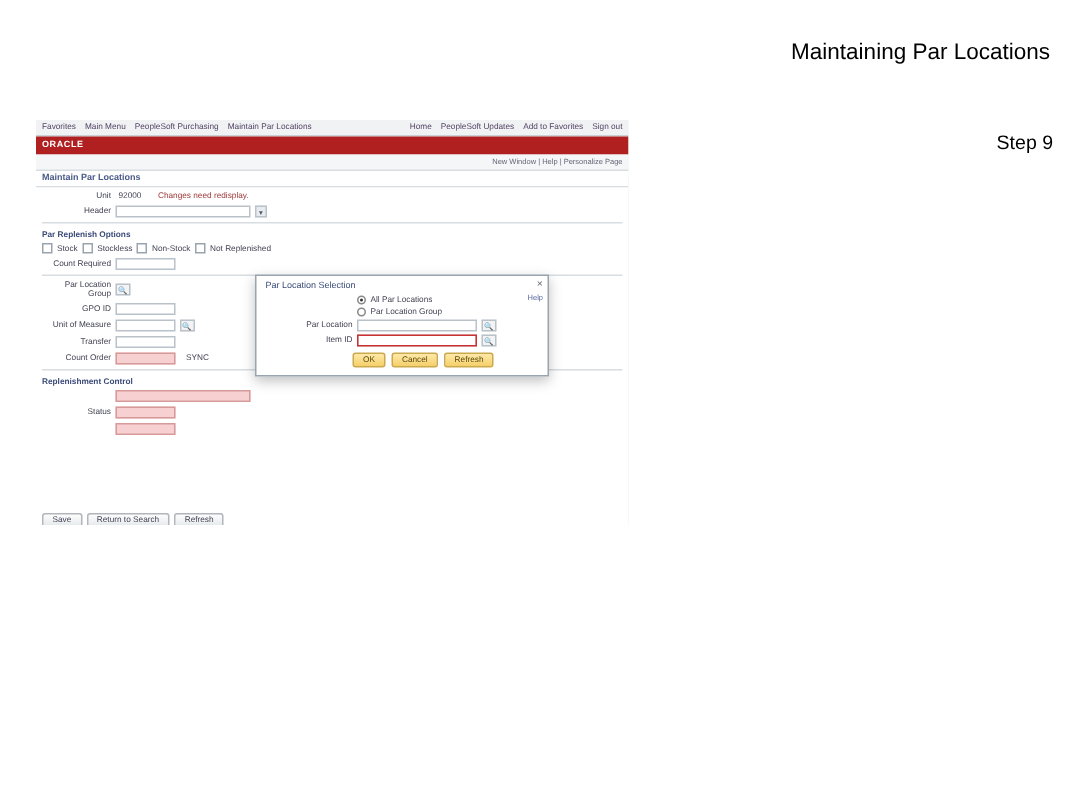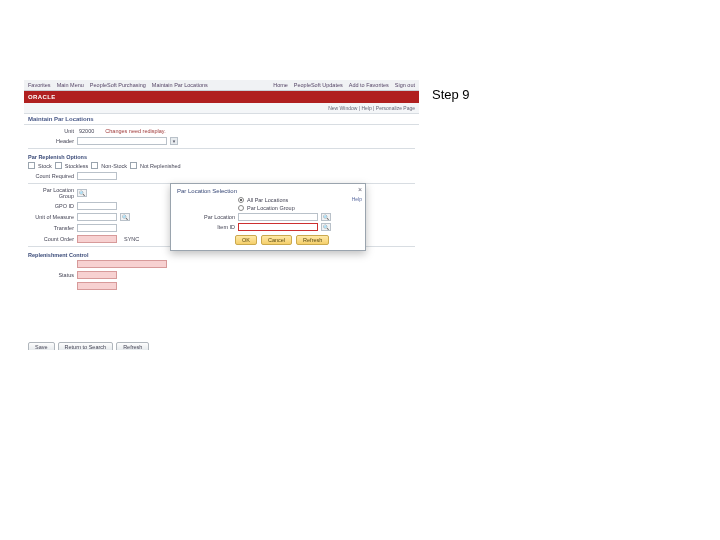--- a/index.html
+++ b/index.html
@@ -218,28 +218,29 @@
   .ss-foot .ss-btn { background:linear-gradient(#fdfdfd,#e4e8eb); }
   .instructions {
     position: absolute;
     left: 432px;
     top: 26px;
     width: 270px;
     font-size: 13px;
     line-height: 1.35;
     color: #000;
   }
-  .step-label { margin-bottom: 12px; }
+  .step-label { margin-bottom: 12px; text-align: right; }
   .instr-text .bold { font-weight: bold; }
   .instr-text .val { font-weight: bold; color: #b00000; }
 </style>
 </head>
 <body>
 
 <div class="header">
+  <div class="page-title">Maintaining Par Locations</div>
 </div>
 
 <div class="content">
 
   <div class="screenshot">
     <div class="ss-topnav">
       <span>Favorites</span>
       <span>Main Menu</span>
       <span>PeopleSoft Purchasing</span>
       <span>Maintain Par Locations</span>

